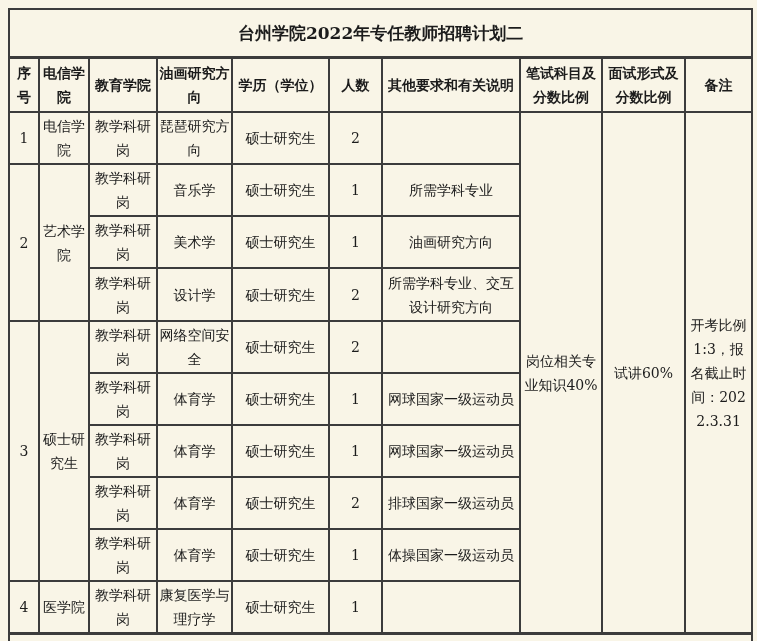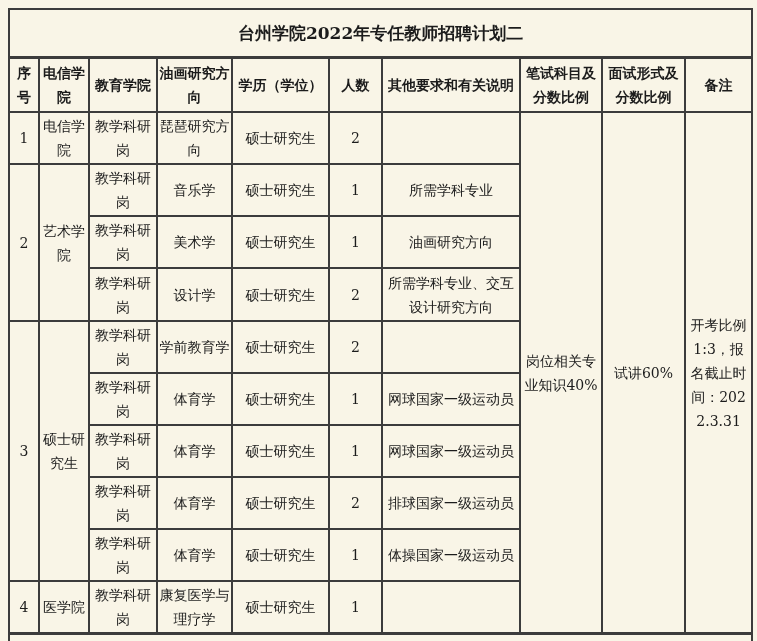--- a/index.html
+++ b/index.html
@@ -128,21 +128,21 @@
         <td>教学科研岗</td>
         <td>设计学</td>
         <td>硕士研究生</td>
         <td>2</td>
         <td>所需学科专业、交互设计研究方向</td>
       </tr>
       <tr class="r4">
         <td rowspan="5">3</td>
         <td rowspan="5">硕士研究生</td>
         <td>教学科研岗</td>
-        <td>学前教育学</td>
+        <td>网络空间安全</td>
         <td>硕士研究生</td>
         <td>2</td>
         <td></td>
       </tr>
       <tr class="r5">
         <td>教学科研岗</td>
         <td>体育学</td>
         <td>硕士研究生</td>
         <td>1</td>
         <td>网球国家一级运动员</td>

